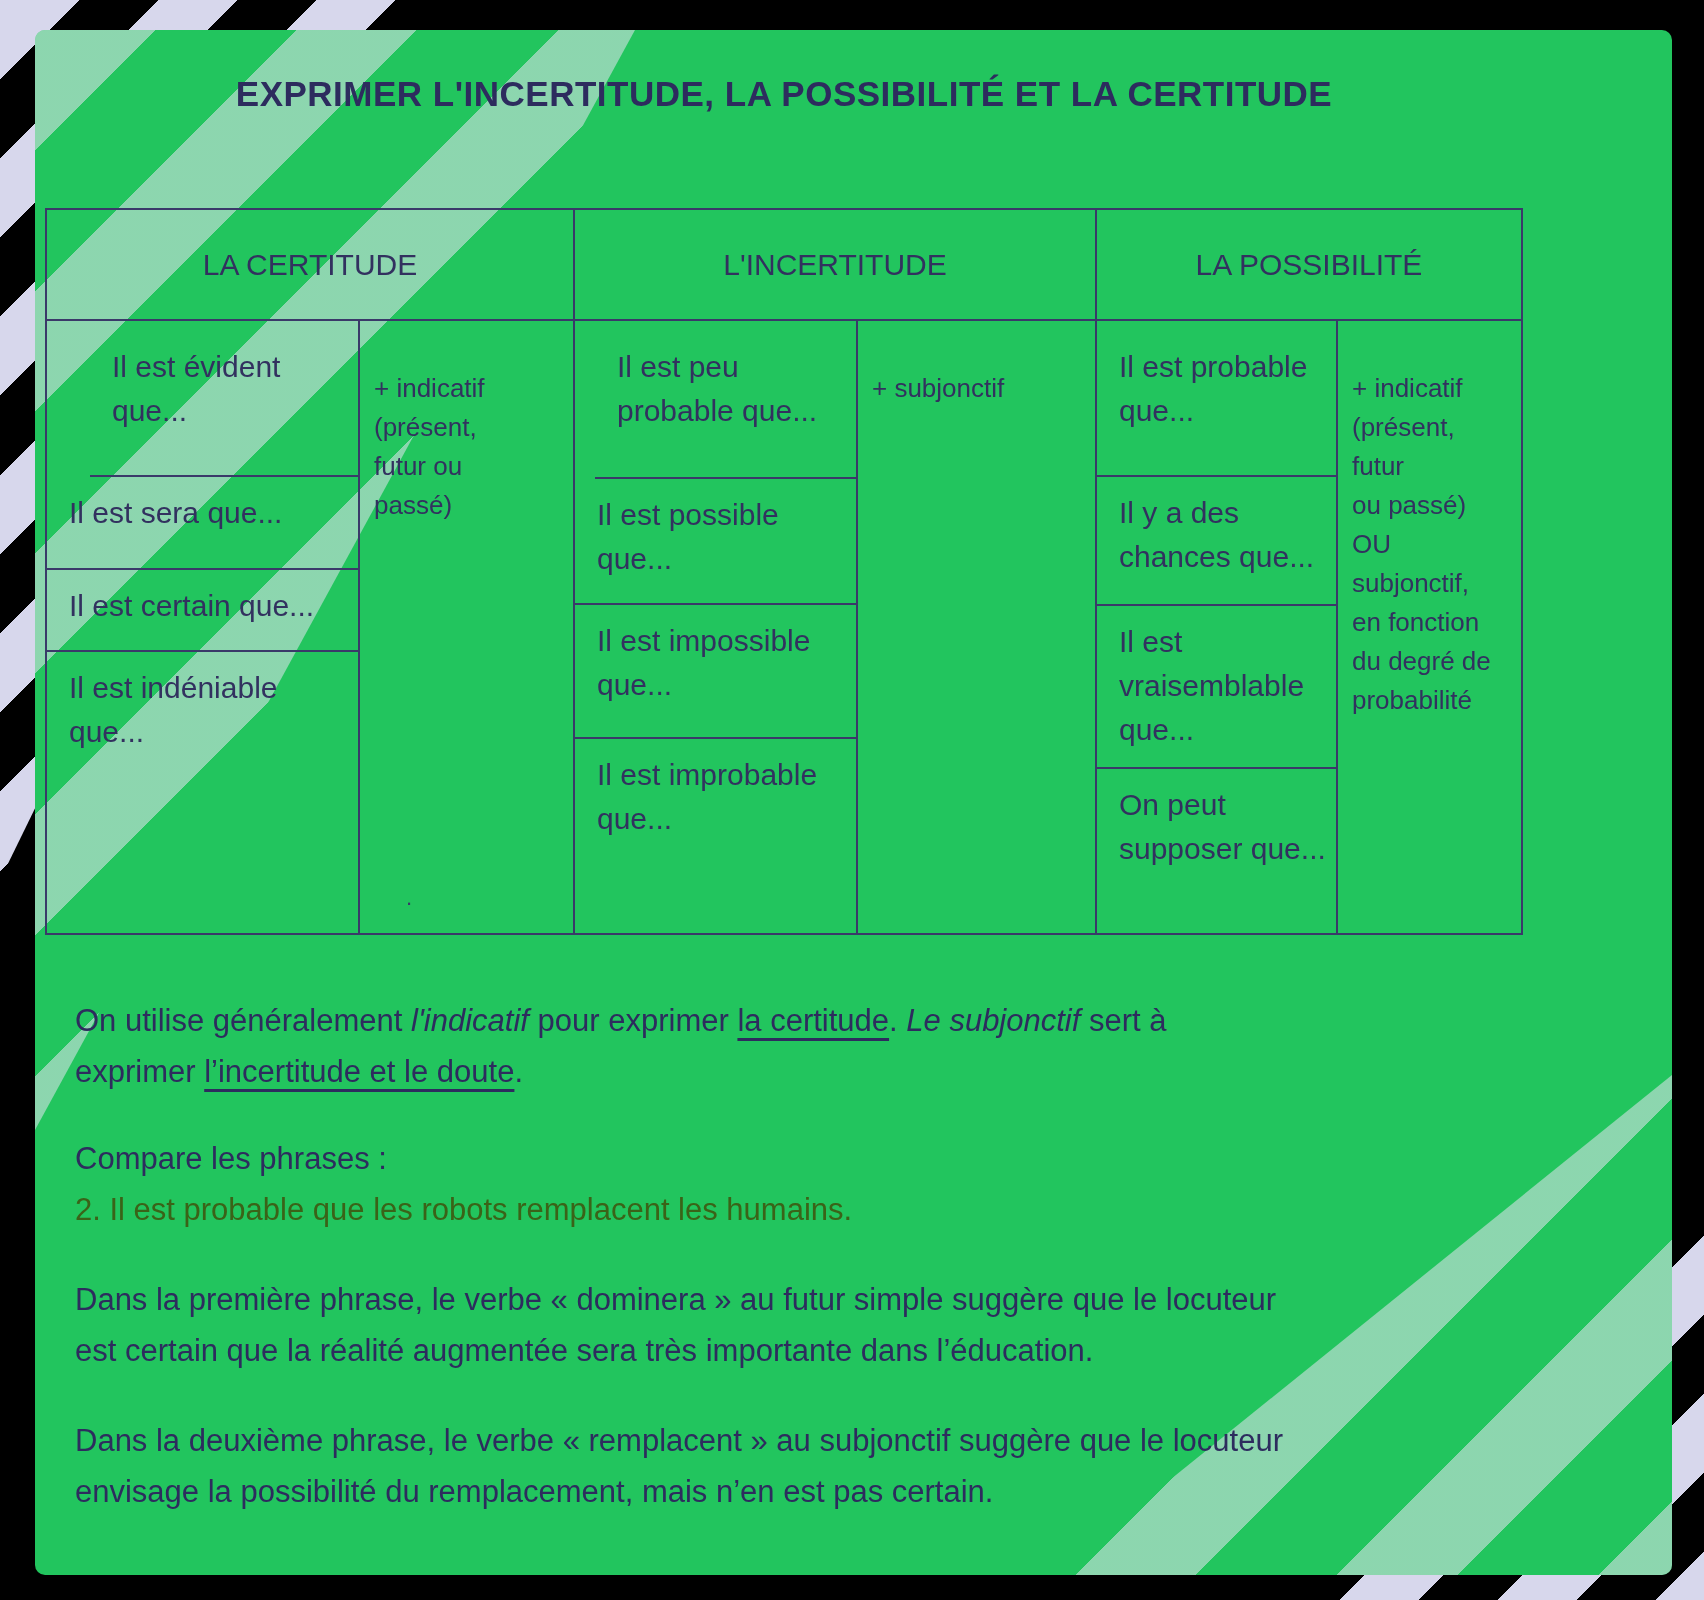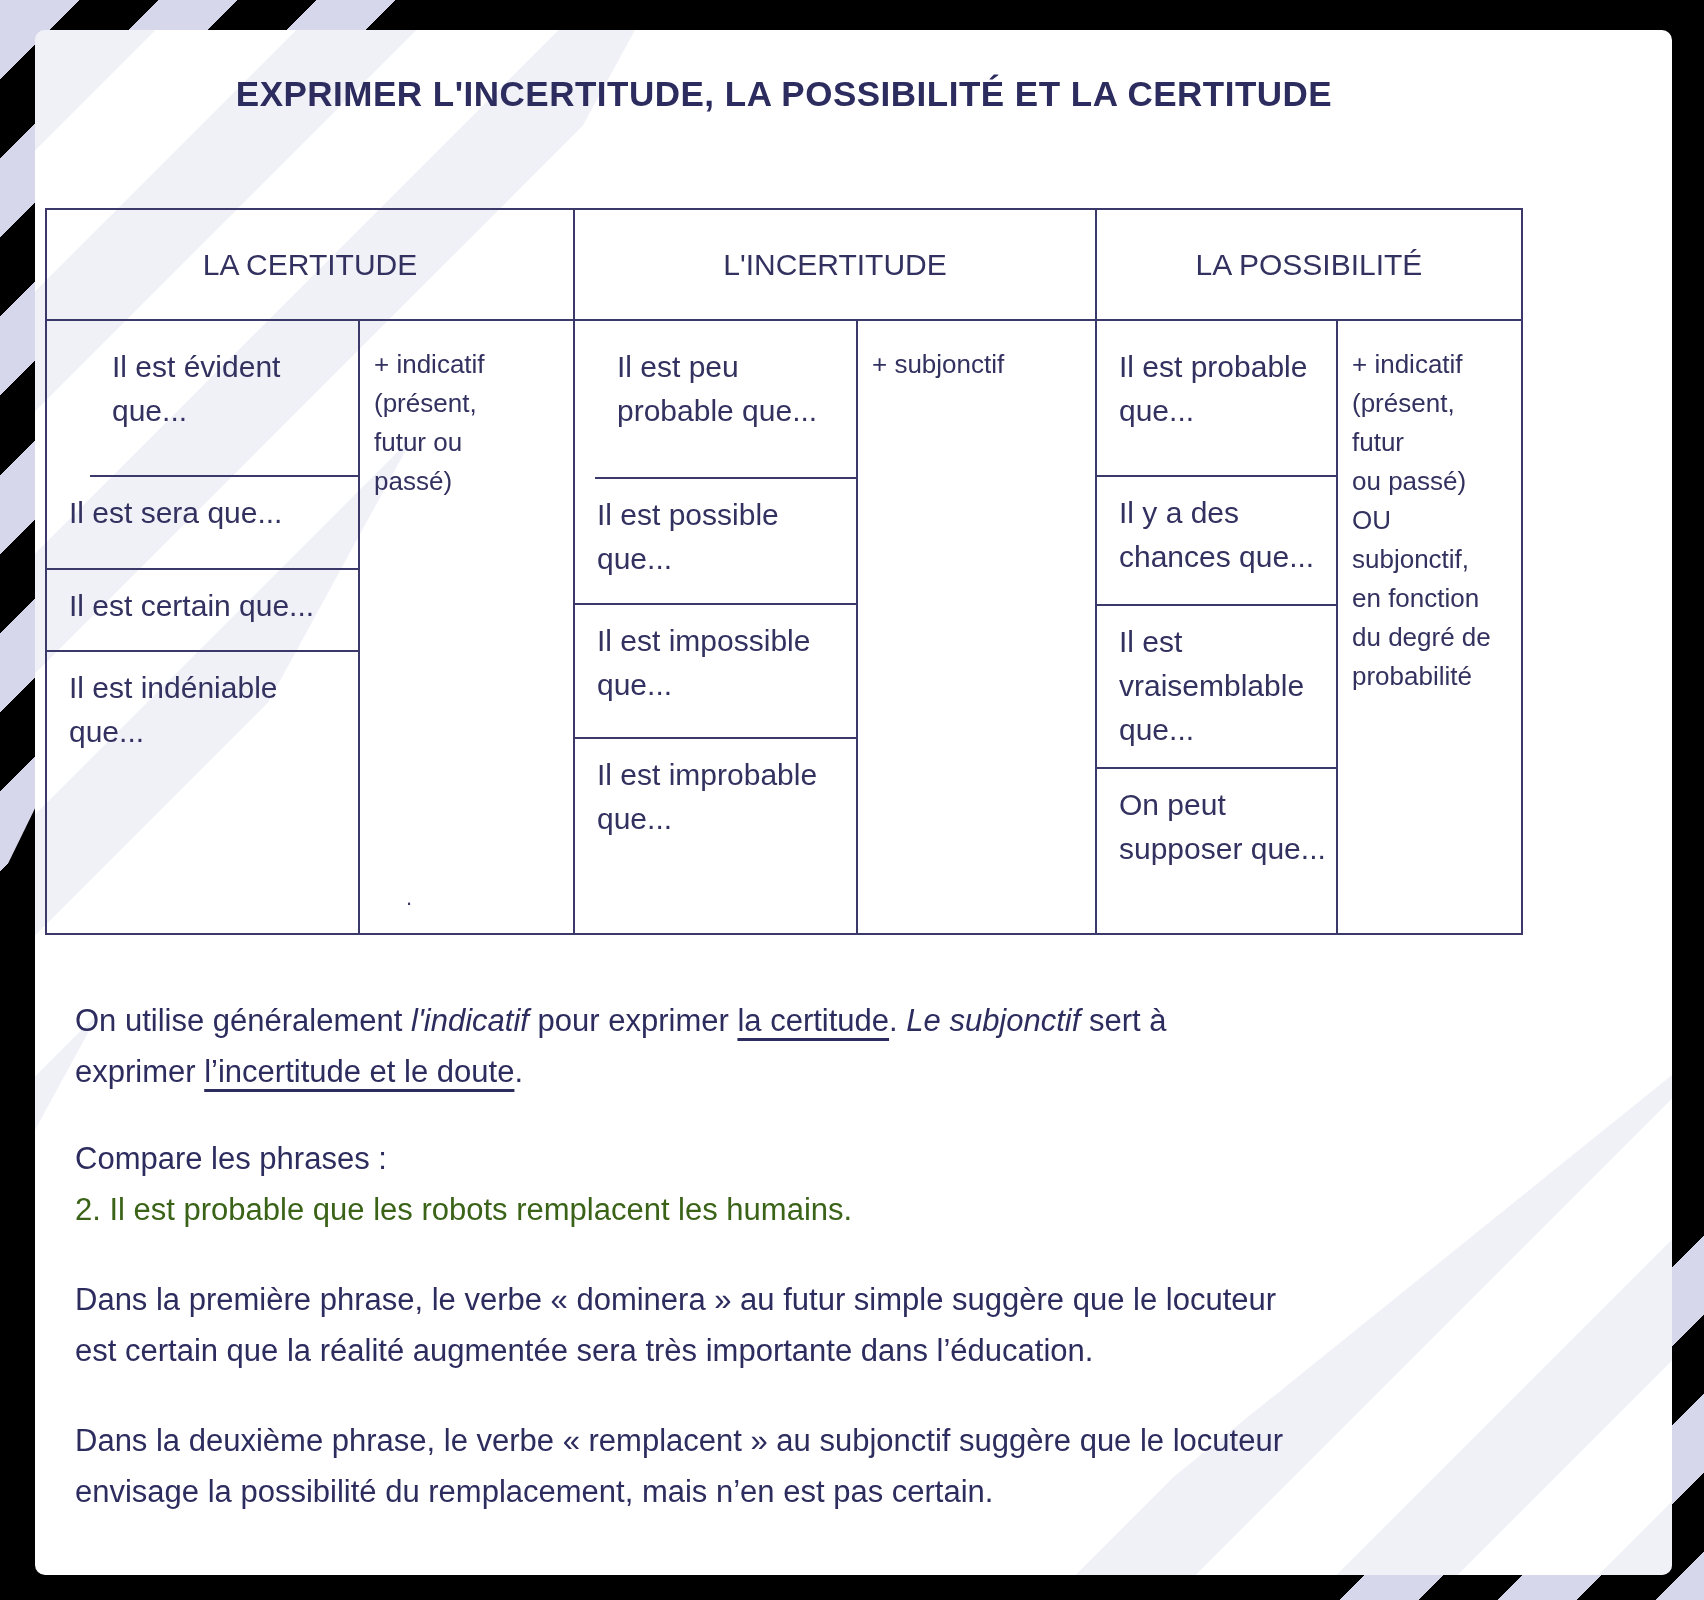--- a/index.html
+++ b/index.html
@@ -23,21 +23,21 @@
   }
   .bg-stripes.br {
     right:0; bottom:0; width:440px; height:400px;
     clip-path:polygon(100% 0, 100% 100%, 0 100%);
   }
   
   .page {
     position:absolute;
     left:35px; top:30px;
     width:1637px; height:1545px;
-    background:#ffffff;
+    background:#22c55e;
     border-radius:10px;
     overflow:hidden;
   }
   .page-stripes {
     position:absolute;
     background:repeating-linear-gradient(135deg,
       rgba(228,228,241,0.55) 0 85px, rgba(255,255,255,0) 85px 185px);
     pointer-events:none;
   }
   .page-stripes.tl {
@@ -96,21 +96,21 @@
   .col-0 .phrase.r2 { height:82px; }
   .col-1 .phrase.r0 { height:158px;margin-left:20px; }
   .col-1 .phrase.r1 { height:126px; }
   .col-1 .phrase.r2 { height:134px; }
   .col-2 .phrase.r0 { height:156px; }
   .col-2 .phrase.r1 { height:129px; }
   .col-2 .phrase.r2 { height:163px; }
   .mode {
     position:relative;
     padding:24px 6px 0 14px;
-    font-size:26px; line-height:39px;
+    font-size:26px; line-height:39px;margin-top:24px;
   }
   .stray-dot {
     position:absolute;
     left:46px; bottom:30px;
     font-size:22px; line-height:10px;
     color:#3a3969;
   }
   
   .copy {
     position:absolute;

